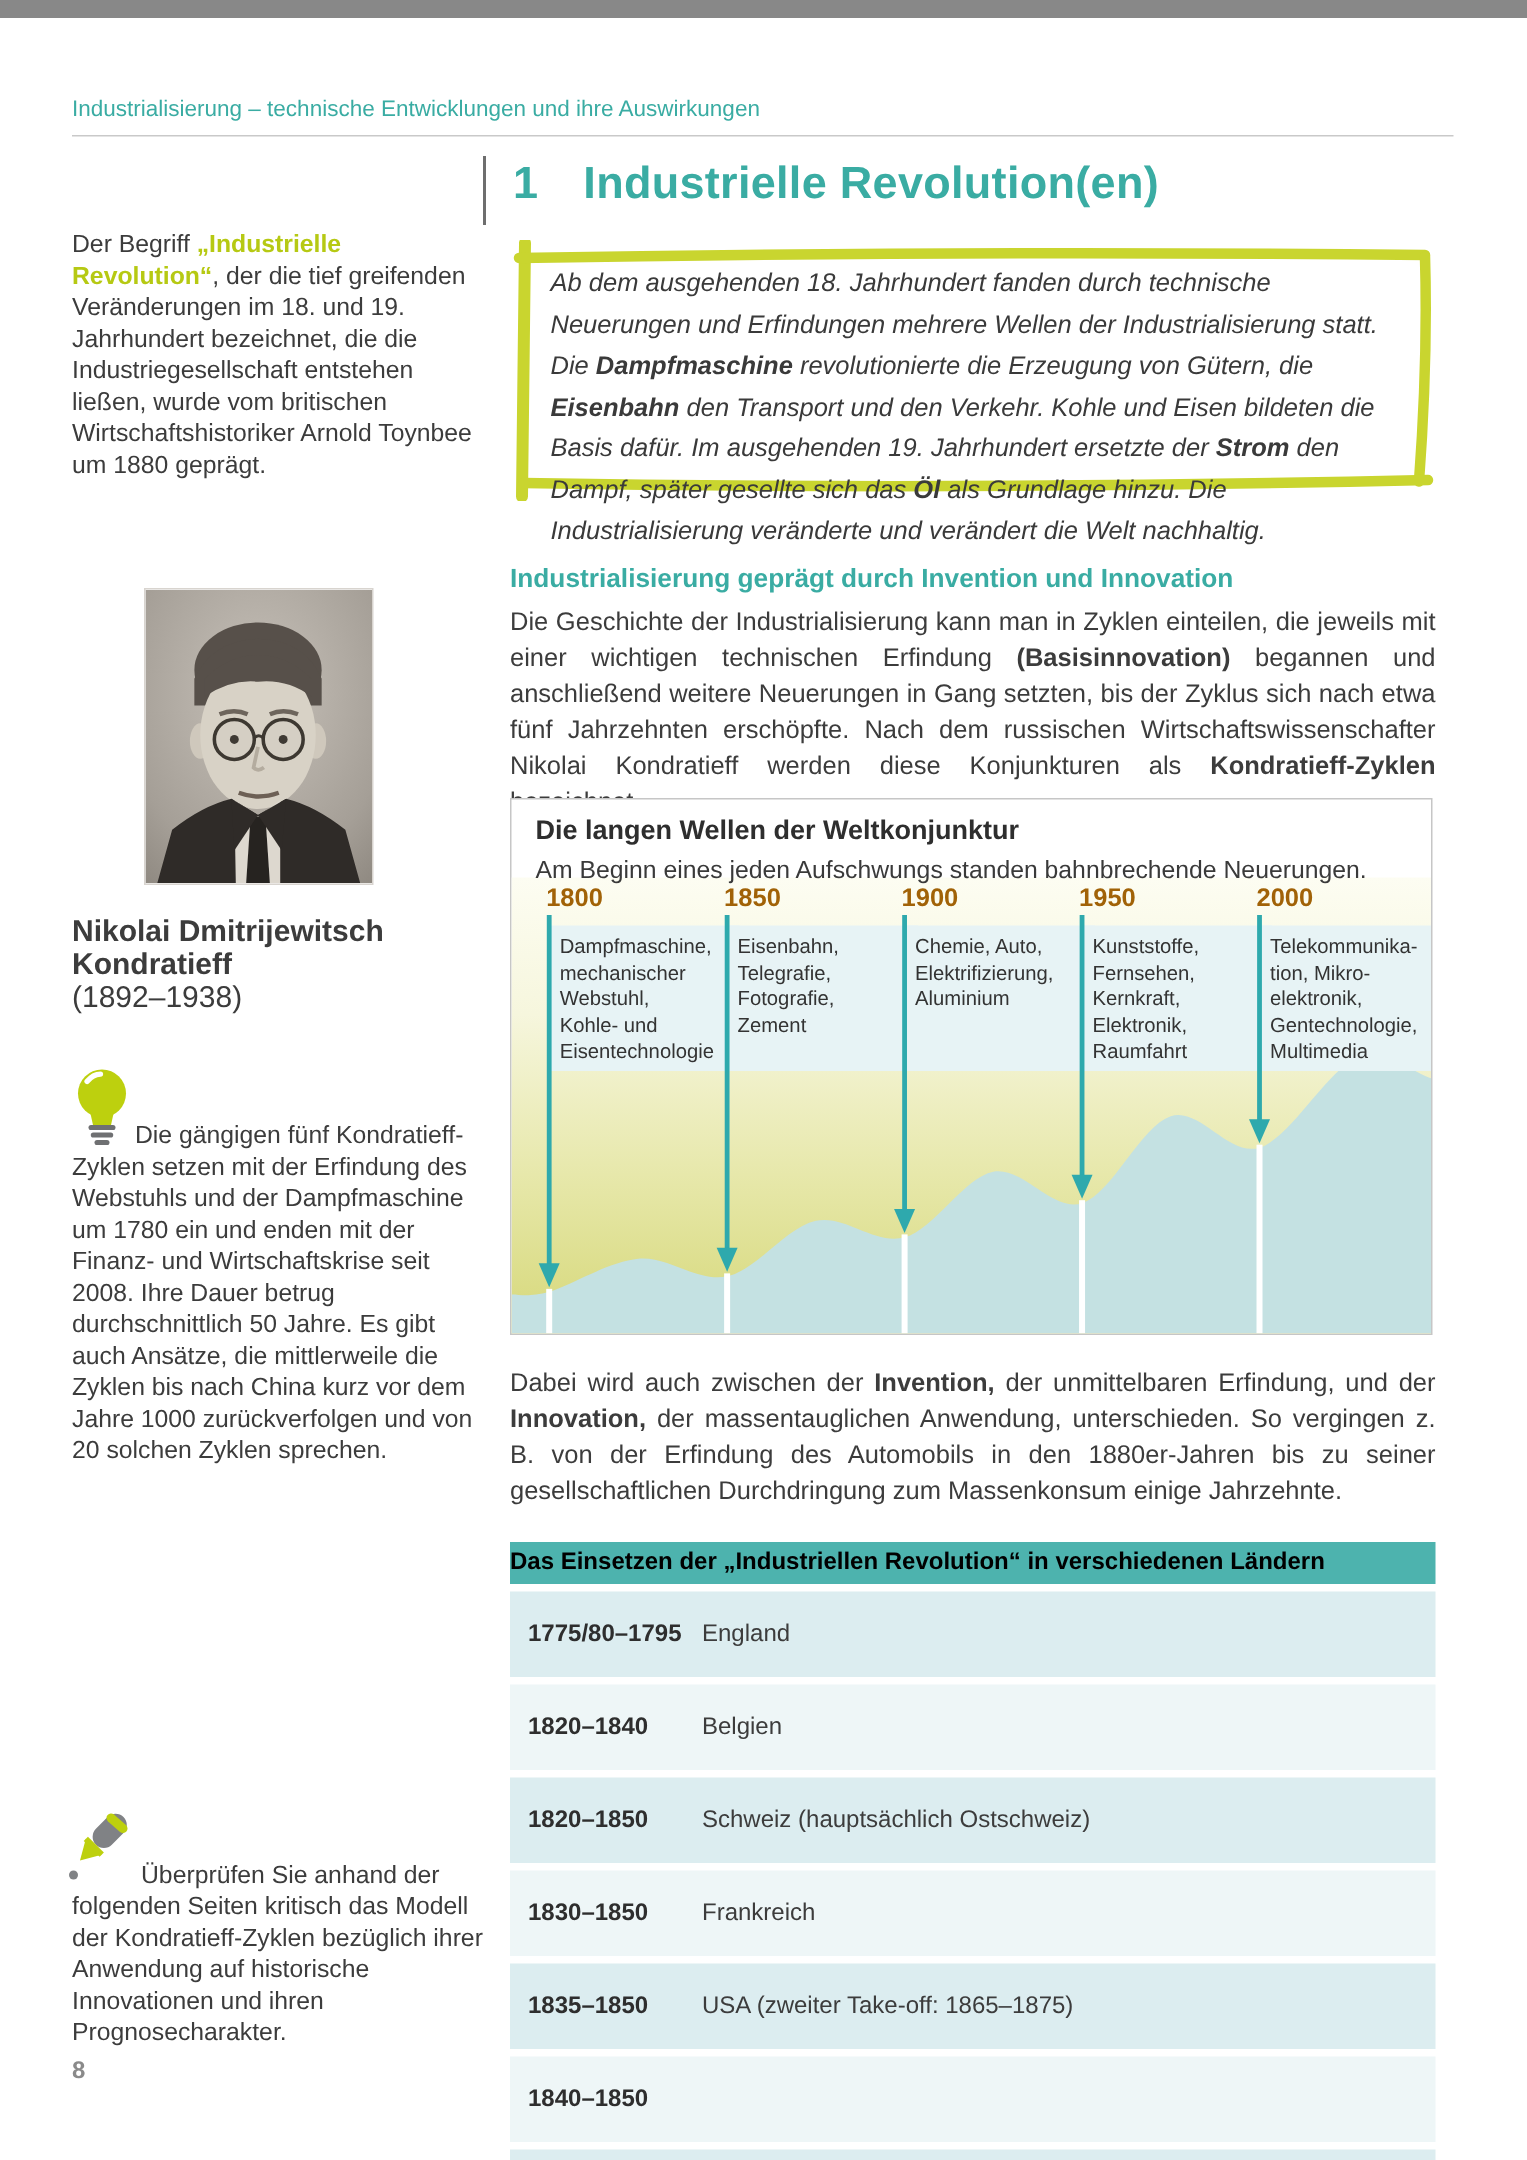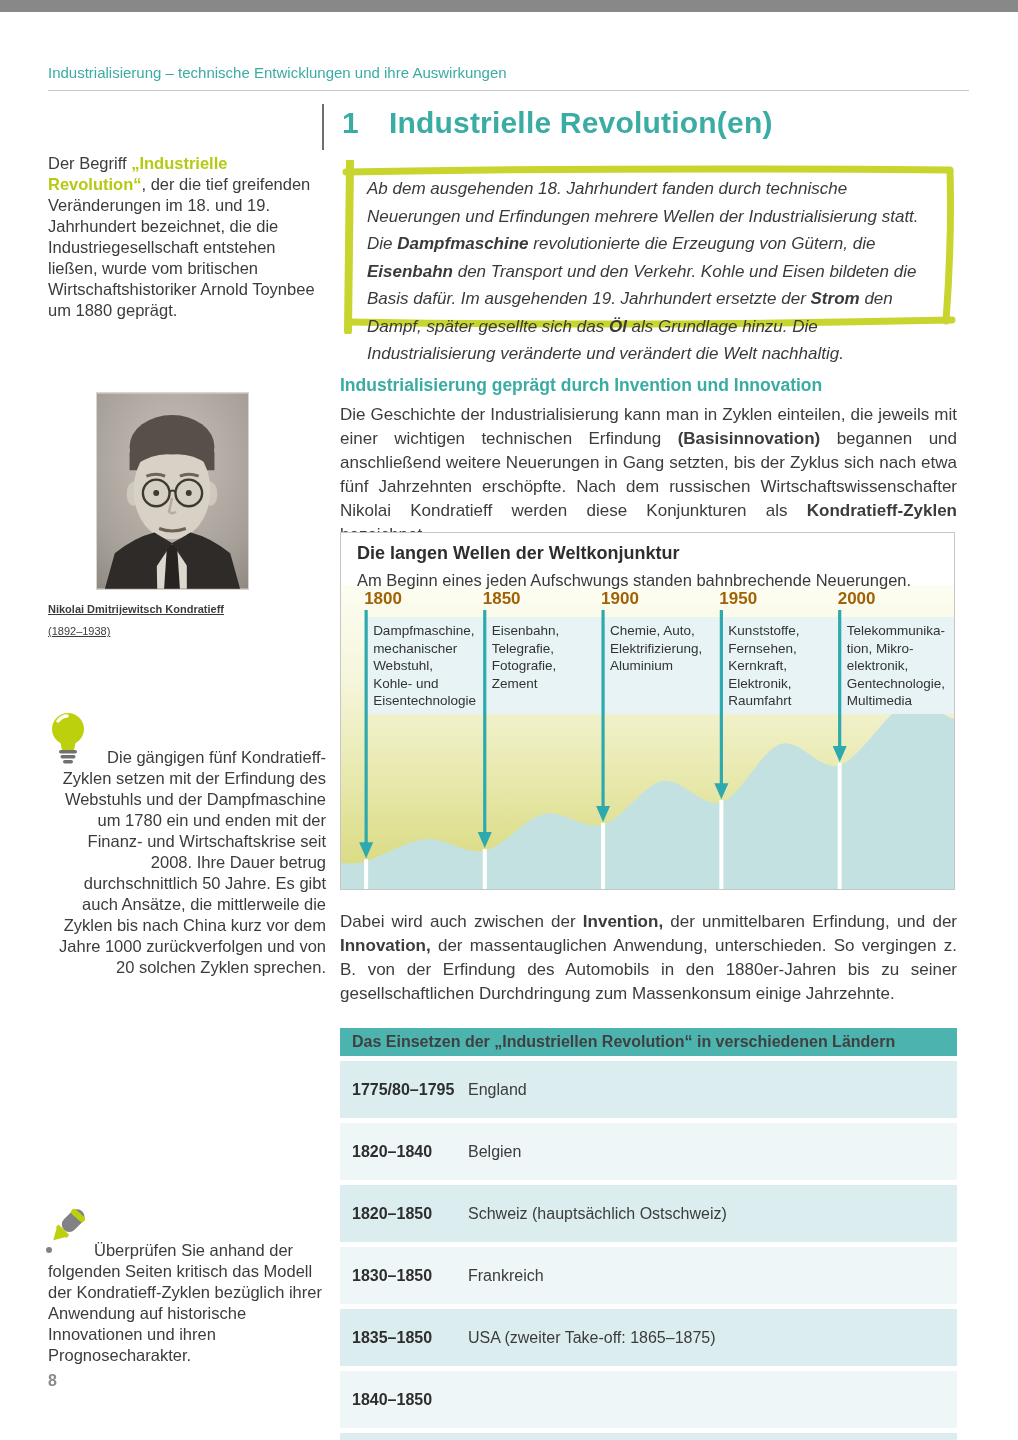--- a/index.html
+++ b/index.html
@@ -26,25 +26,25 @@
   .intro-text{position:absolute;left:27px;top:15px;width:566px;font-size:17px;line-height:27.5px;
               font-style:italic;color:#3a3a3a;}
 
   
   .l-para{position:absolute;left:48px;top:141px;width:276px;font-size:16.5px;line-height:21px;}
   .seg-accent{color:var(--green);font-weight:bold;}
   .b{font-weight:bold;}
 
   .photo{position:absolute;left:96px;top:380px;width:153px;height:198px;border:1px solid #d8d4cf;}
   .photo svg{display:block;width:100%;height:100%;}
-  .caption{position:absolute;left:48px;top:586px;width:276px;font-size:11px;line-height:22px;text-decoration:underline;}
+  .caption{position:absolute;left:48px;top:598px;width:276px;font-size:20px;line-height:22px;}
   .caption .name{font-weight:bold;}
 
   .bulb-ico{position:absolute;left:48px;top:700px;width:42px;height:56px;}
-  .tip-text{position:absolute;left:48px;top:735px;width:278px;font-size:16.5px;line-height:21px;text-indent:42px;text-align:right;}
+  .tip-text{position:absolute;left:48px;top:735px;width:278px;font-size:16.5px;line-height:21px;text-indent:42px;}
 
   .pencil-ico{position:absolute;left:44px;top:1196px;width:46px;height:46px;}
   .task-text{position:absolute;left:48px;top:1228px;width:278px;font-size:16.5px;line-height:21px;text-indent:46px;}
 
   .pagenum{position:absolute;left:48px;top:1360px;font-size:16px;font-weight:bold;color:#8a8a8a;}
 
   
   .sec-head{position:absolute;left:340px;top:363px;width:617px;font-size:17.5px;font-weight:bold;color:var(--teal);}
   .m-para{position:absolute;left:340px;width:617px;font-size:17px;line-height:24px;text-align:justify;hyphens:auto;}
   #para1{top:391px;}
@@ -58,22 +58,22 @@
   .plot-grad{position:absolute;left:0;top:52px;right:0;bottom:0;
      background:linear-gradient(to bottom,#fdfdf2 0%,#f6f6dd 30%,#e7e8ab 65%,#d6d879 100%);z-index:0;}
   .wave-svg{position:absolute;left:0;top:0;z-index:1;}
   .yearlab{position:absolute;top:56px;font-size:17px;font-weight:bold;color:#a16207;z-index:4;white-space:nowrap;}
   .evbox{position:absolute;top:84px;width:128px;height:97px;background:var(--boxblue);z-index:3;
          font-size:13.5px;line-height:17.5px;color:#333;padding:5px 4px 0 8px;white-space:pre-line;}
   .arrow-svg{position:absolute;left:0;top:0;z-index:6;}
 
   
   .tbl{position:absolute;left:340px;top:1016px;width:617px;}
-  .tbl-head{background:var(--hdr);color:#404040;font-weight:bold;font-size:16px;height:28px;line-height:28px;
-            padding-left:12px;margin-bottom:5px;}
+  .tbl-head{background:var(--hdr);color:#000000;font-weight:bold;font-size:16px;height:28px;line-height:28px;
+            padding-left:0;margin-bottom:5px;}
   .t-row{display:flex;margin-bottom:5px;font-size:16px;line-height:21px;padding:18px 0;}
   .t-row.odd{background:var(--rowodd);}
   .t-row.even{background:var(--roweven);}
   .t-period{flex:0 0 128px;padding-left:12px;font-weight:bold;color:#2e2e2e;}
   .t-region{flex:1;padding-right:10px;}
 </style>
 </head>
 <body>
 
 <div class="page">

